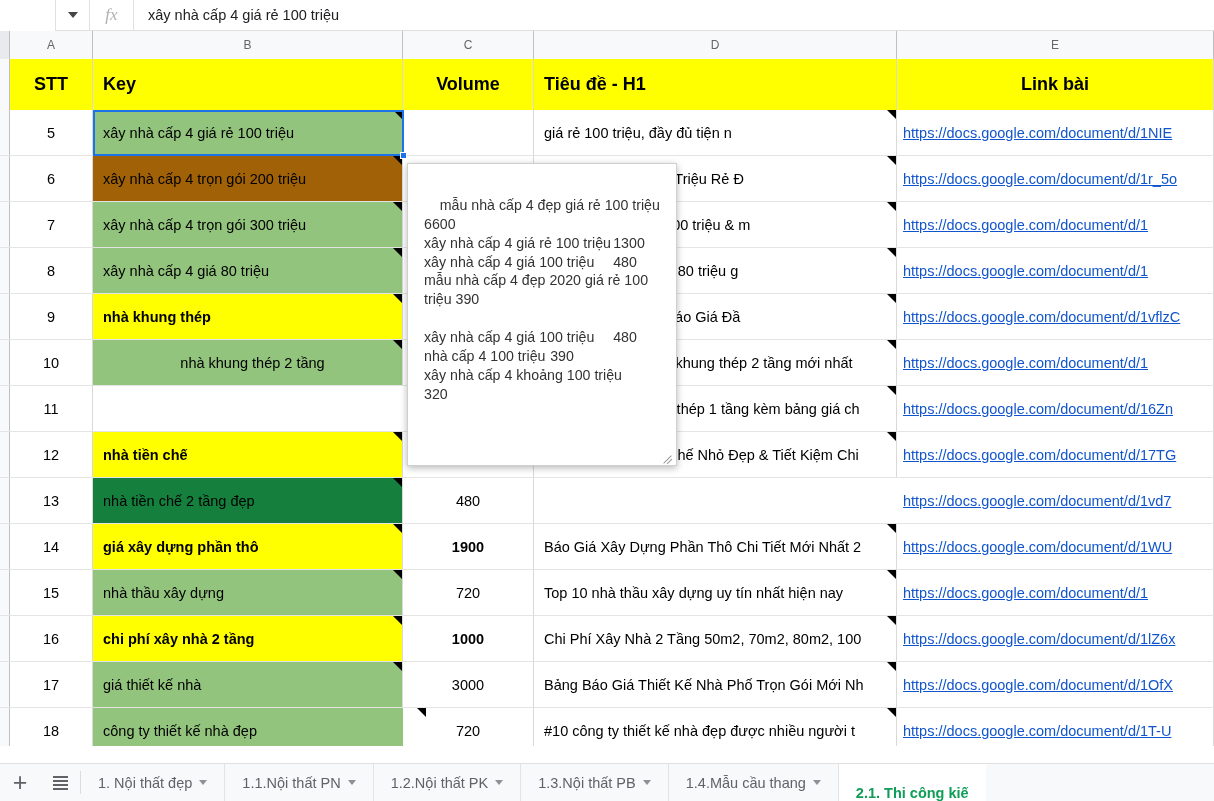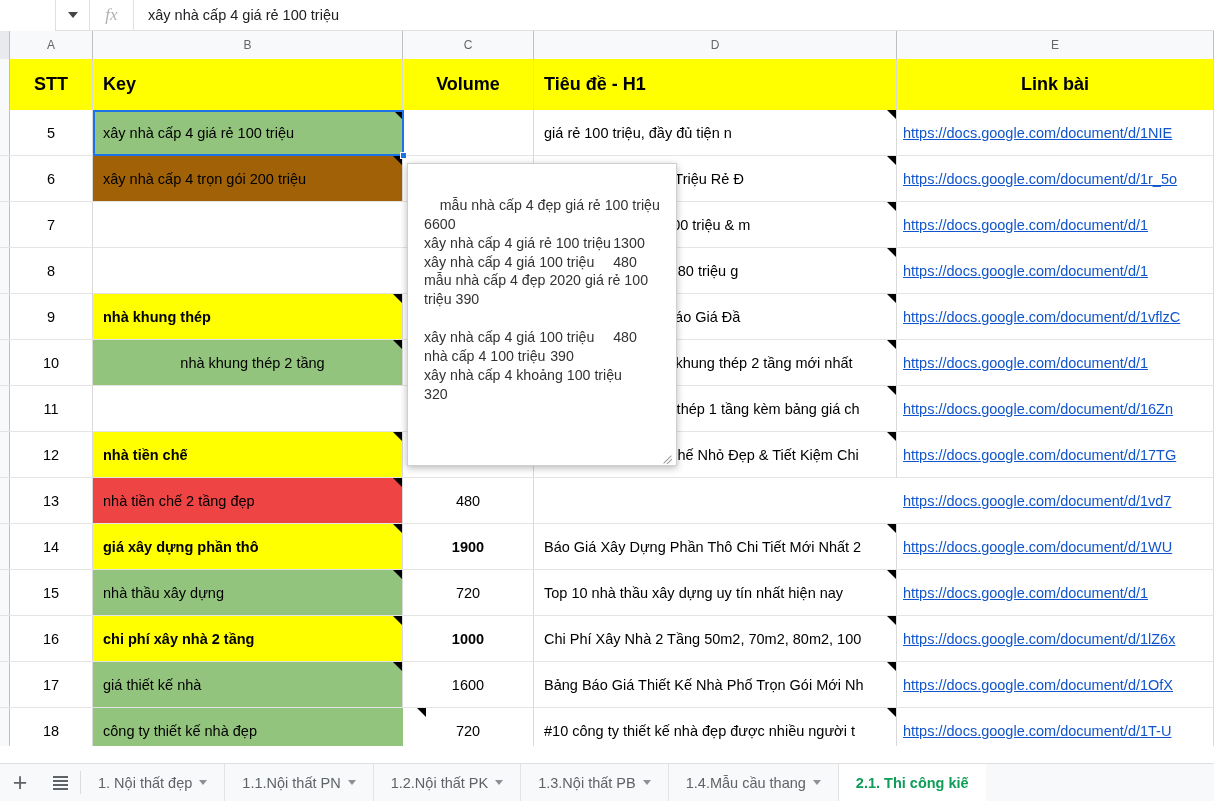--- a/index.html
+++ b/index.html
@@ -190,20 +190,21 @@
     color: #5f6368;
     border-right: 1px solid #e2e3e5;
     white-space: nowrap;
     background: #f8f9fa;
   }
   .sheet-tab.active {
     background: #fff;
     color: #0f9d58;
     font-weight: bold;
     border-right: none;
+    align-items: flex-end;
   }
   .tab-caret {
     width: 0; height: 0;
     border-left: 4px solid transparent;
     border-right: 4px solid transparent;
     border-top: 5px solid #8d9096;
   }
 </style>
 </head>
 <body>
@@ -278,35 +279,43 @@
         </div>
         <div class="cell cell-link" style="left: 897px; width: 317px;">
           <a href="#">https://docs.google.com/document/d/1r_5o</a>
         </div>
       </div>
       <div class="row" style="top: 92px; height: 46px;">
         <div class="rowhdr"></div>
         <div class="cell cell-stt" style="left: 10px; width: 83px;">
           <span>7</span>
         </div>
+        <div class="cell cell-key" style="left: 93px; width: 310px; background: rgb(147, 196, 125);">
+          <span>xây nhà cấp 4 trọn gói 300 triệu</span>
+          <span class="note-tri"></span>
+        </div>
         <div class="cell cell-vol" style="left: 403px; width: 131px;">
           <span></span>
         </div>
         <div class="cell cell-title" style="left: 534px; width: 363px;">
           <span>nhà cấp 4 trọn gói 300 triệu &amp; m</span>
           <span class="note-tri"></span>
         </div>
         <div class="cell cell-link" style="left: 897px; width: 317px;">
           <a href="#">https://docs.google.com/document/d/1</a>
         </div>
       </div>
       <div class="row" style="top: 138px; height: 46px;">
         <div class="rowhdr"></div>
         <div class="cell cell-stt" style="left: 10px; width: 83px;">
           <span>8</span>
+        </div>
+        <div class="cell cell-key" style="left: 93px; width: 310px; background: rgb(147, 196, 125);">
+          <span>xây nhà cấp 4 giá 80 triệu</span>
+          <span class="note-tri"></span>
         </div>
         <div class="cell cell-vol" style="left: 403px; width: 131px;">
           <span></span>
         </div>
         <div class="cell cell-title" style="left: 534px; width: 363px;">
           <span>m xây nhà cấp 4 giá 80 triệu g</span>
           <span class="note-tri"></span>
         </div>
         <div class="cell cell-link" style="left: 897px; width: 317px;">
           <a href="#">https://docs.google.com/document/d/1</a>
@@ -386,21 +395,21 @@
         </div>
         <div class="cell cell-link" style="left: 897px; width: 317px;">
           <a href="#">https://docs.google.com/document/d/17TG</a>
         </div>
       </div>
       <div class="row" style="top: 368px; height: 46px;">
         <div class="rowhdr"></div>
         <div class="cell cell-stt" style="left: 10px; width: 83px;">
           <span>13</span>
         </div>
-        <div class="cell cell-key" style="left: 93px; width: 310px; background: #ef4444;">
+        <div class="cell cell-key" style="left: 93px; width: 310px; background: #15803d;">
           <span>nhà tiền chế 2 tầng đẹp</span>
           <span class="note-tri"></span>
         </div>
         <div class="cell cell-vol" style="left: 403px; width: 131px;">
           <span>480</span>
         </div>
         <div class="cell cell-link" style="left: 897px; width: 317px;">
           <a href="#">https://docs.google.com/document/d/1vd7</a>
         </div>
       </div>
@@ -467,21 +476,21 @@
       <div class="row" style="top: 552px; height: 46px;">
         <div class="rowhdr"></div>
         <div class="cell cell-stt" style="left: 10px; width: 83px;">
           <span>17</span>
         </div>
         <div class="cell cell-key" style="left: 93px; width: 310px; background: rgb(147, 196, 125);">
           <span>giá thiết kế nhà</span>
           <span class="note-tri"></span>
         </div>
         <div class="cell cell-vol" style="left: 403px; width: 131px;">
-          <span>1600</span>
+          <span>3000</span>
         </div>
         <div class="cell cell-title" style="left: 534px; width: 363px;">
           <span>Bảng Báo Giá Thiết Kế Nhà Phố Trọn Gói Mới Nh</span>
           <span class="note-tri"></span>
         </div>
         <div class="cell cell-link" style="left: 897px; width: 317px;">
           <a href="#">https://docs.google.com/document/d/1OfX</a>
         </div>
       </div>
       <div class="row" style="top: 598px; height: 46px;">

